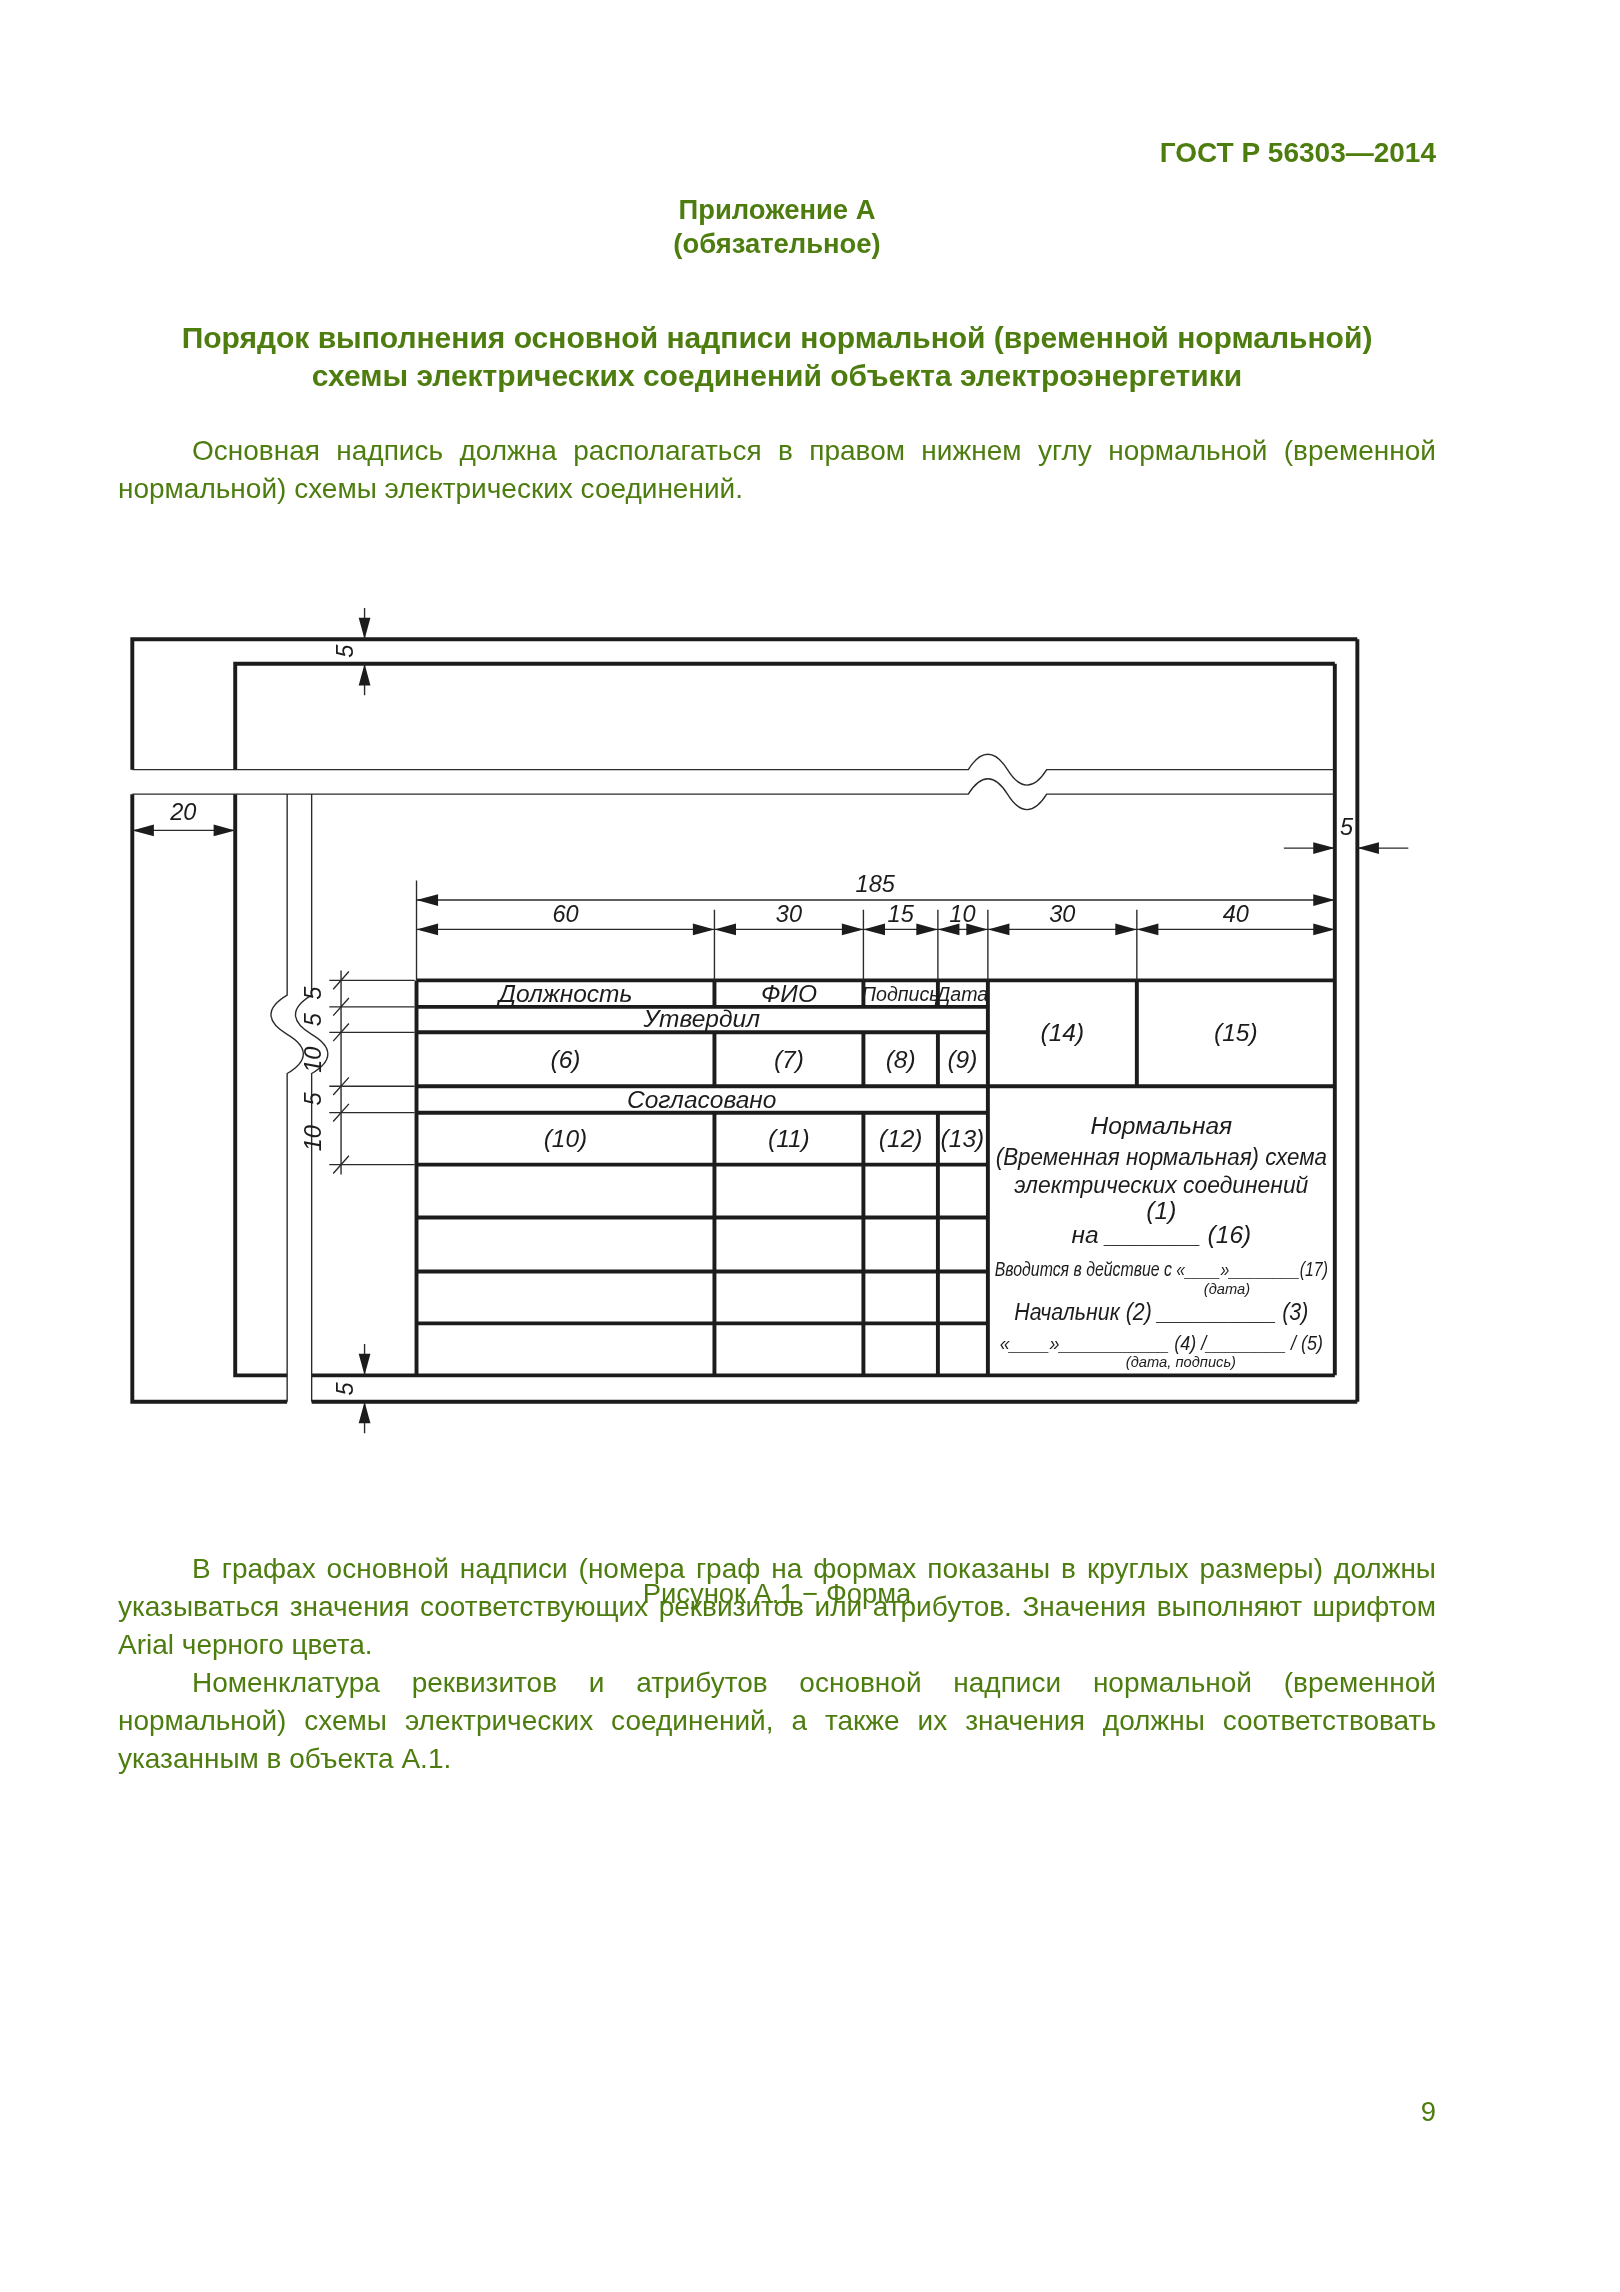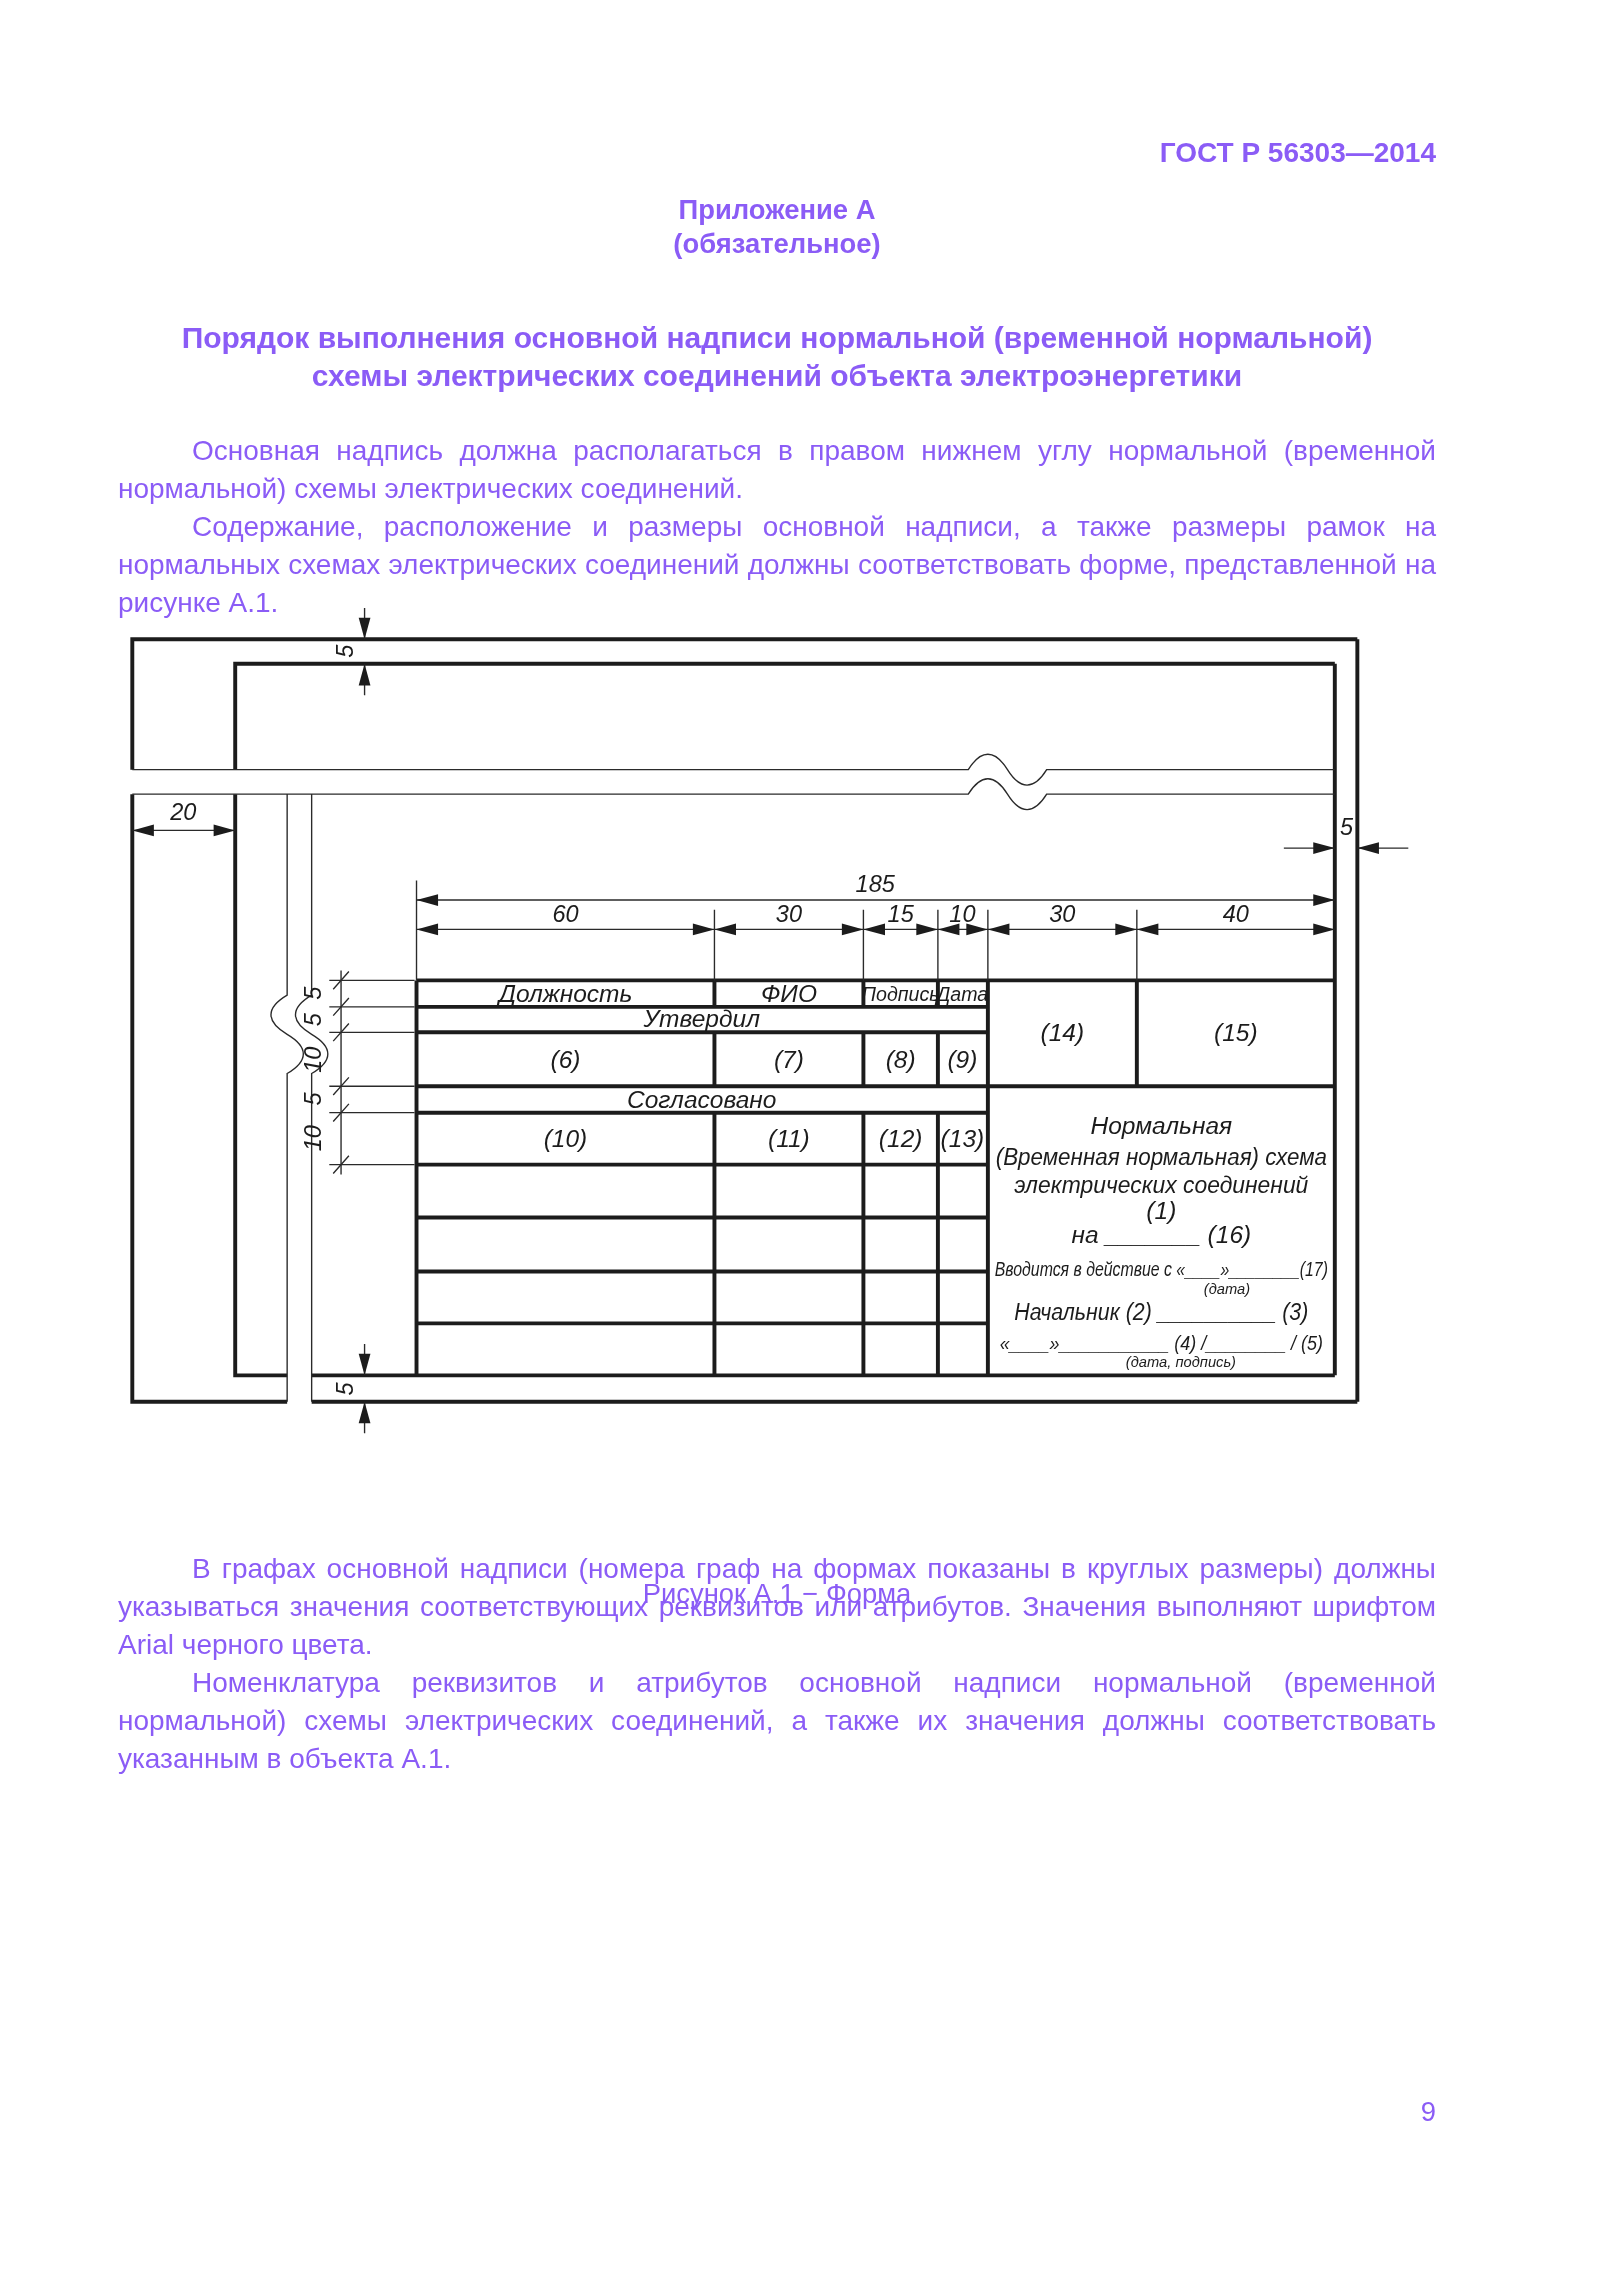--- a/index.html
+++ b/index.html
@@ -1,18 +1,18 @@
 <!DOCTYPE html>
 <html><head>
 <meta charset="utf-8">
 <style>
   html,body { margin:0; padding:0; background:#e8e8e8; }
   .page {
     position:relative; width:1620px; height:2293px; background:#ffffff;
-    font-family:"Liberation Sans", sans-serif; color:#8b5cf6; overflow:hidden;
+    font-family:"Liberation Sans", sans-serif; color:#4d7c0f; overflow:hidden;
   }
   .abs { position:absolute; }
   .std-header { left:118px; width:1318px; top:137px; text-align:right;
     font-size:28px; font-weight:bold; }
   .appendix { left:118px; width:1318px; top:193px; text-align:center;
     font-size:27.4px; font-weight:bold; line-height:34px; }
   .doc-title { left:118px; width:1318px; top:319px; text-align:center;
     font-size:30px; font-weight:bold; line-height:38px; }
   .bodytext { left:118px; width:1318px; font-size:28px; line-height:38px;
     text-align:justify; }
@@ -46,21 +46,20 @@
     <div>схемы электрических соединений объекта электроэнергетики</div>
   </div>
 
   <div class="abs appendix">
     <div>Приложение А</div>
     <div>(обязательное)</div>
   </div>
 
   <div class="abs bodytext body-1">
     <p>Основная  надпись должна располагаться в правом нижнем углу нормальной (временной нормальной) схемы электрических соединений.</p>
-    <p>Содержание, расположение и размеры основной надписи, а также размеры рамок на нормальных схемах электрических соединений должны соответствовать форме, представленной на рисунке А.1.</p>
   </div>
 
   <svg class="figure" width="1620" height="2293" viewBox="0 0 1653 2339">
 
     <path class="heavy" d="
       M135,785 V652 H1385
       M240,785 V677 H1362
       M1385,652 V1430
       M1362,677 V1403
       M135,810 V1430 H293 M318,1430 H1385

